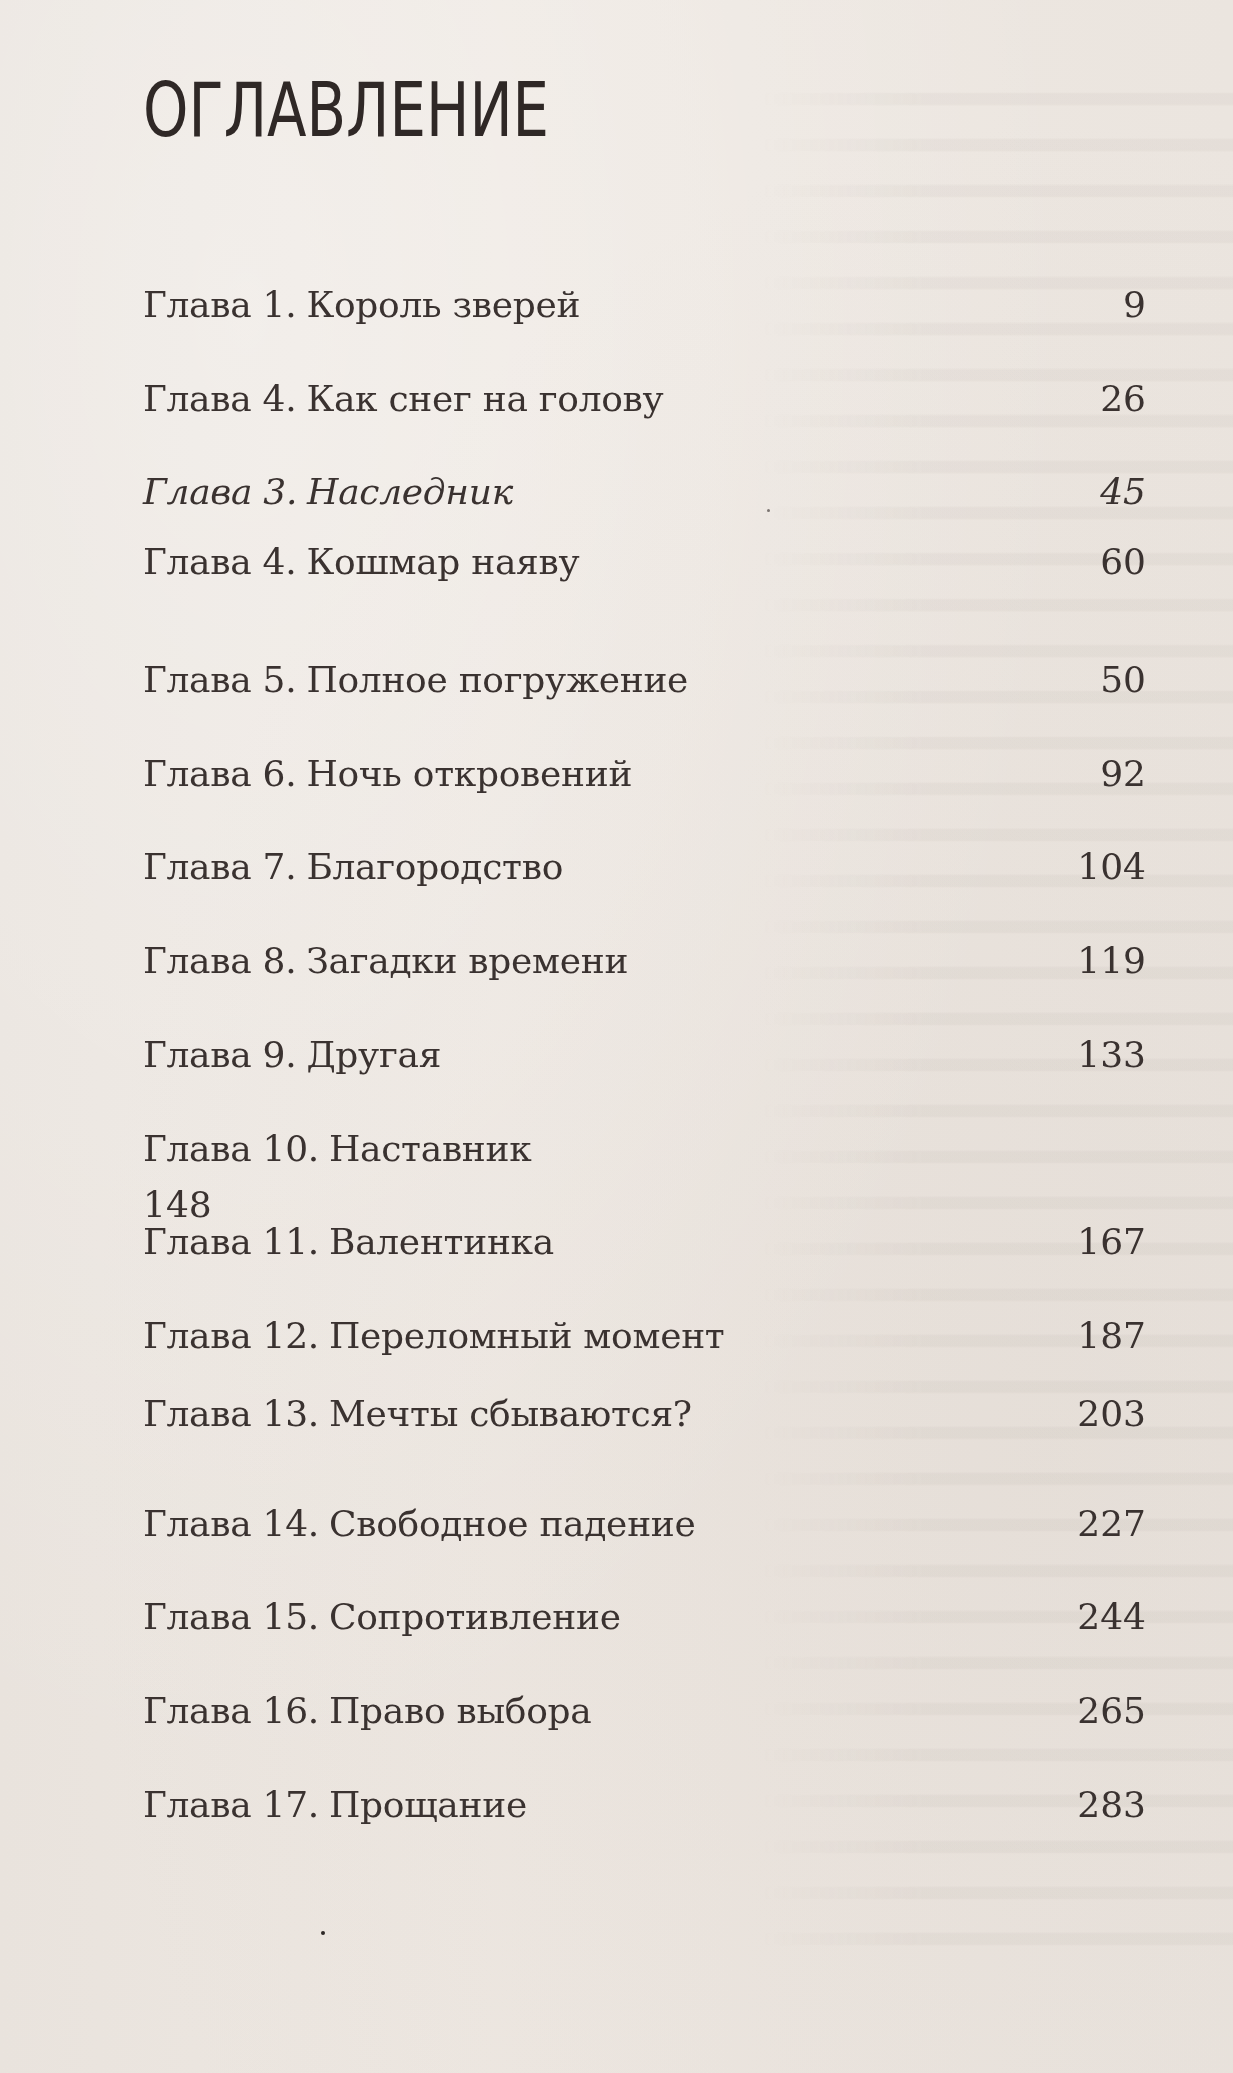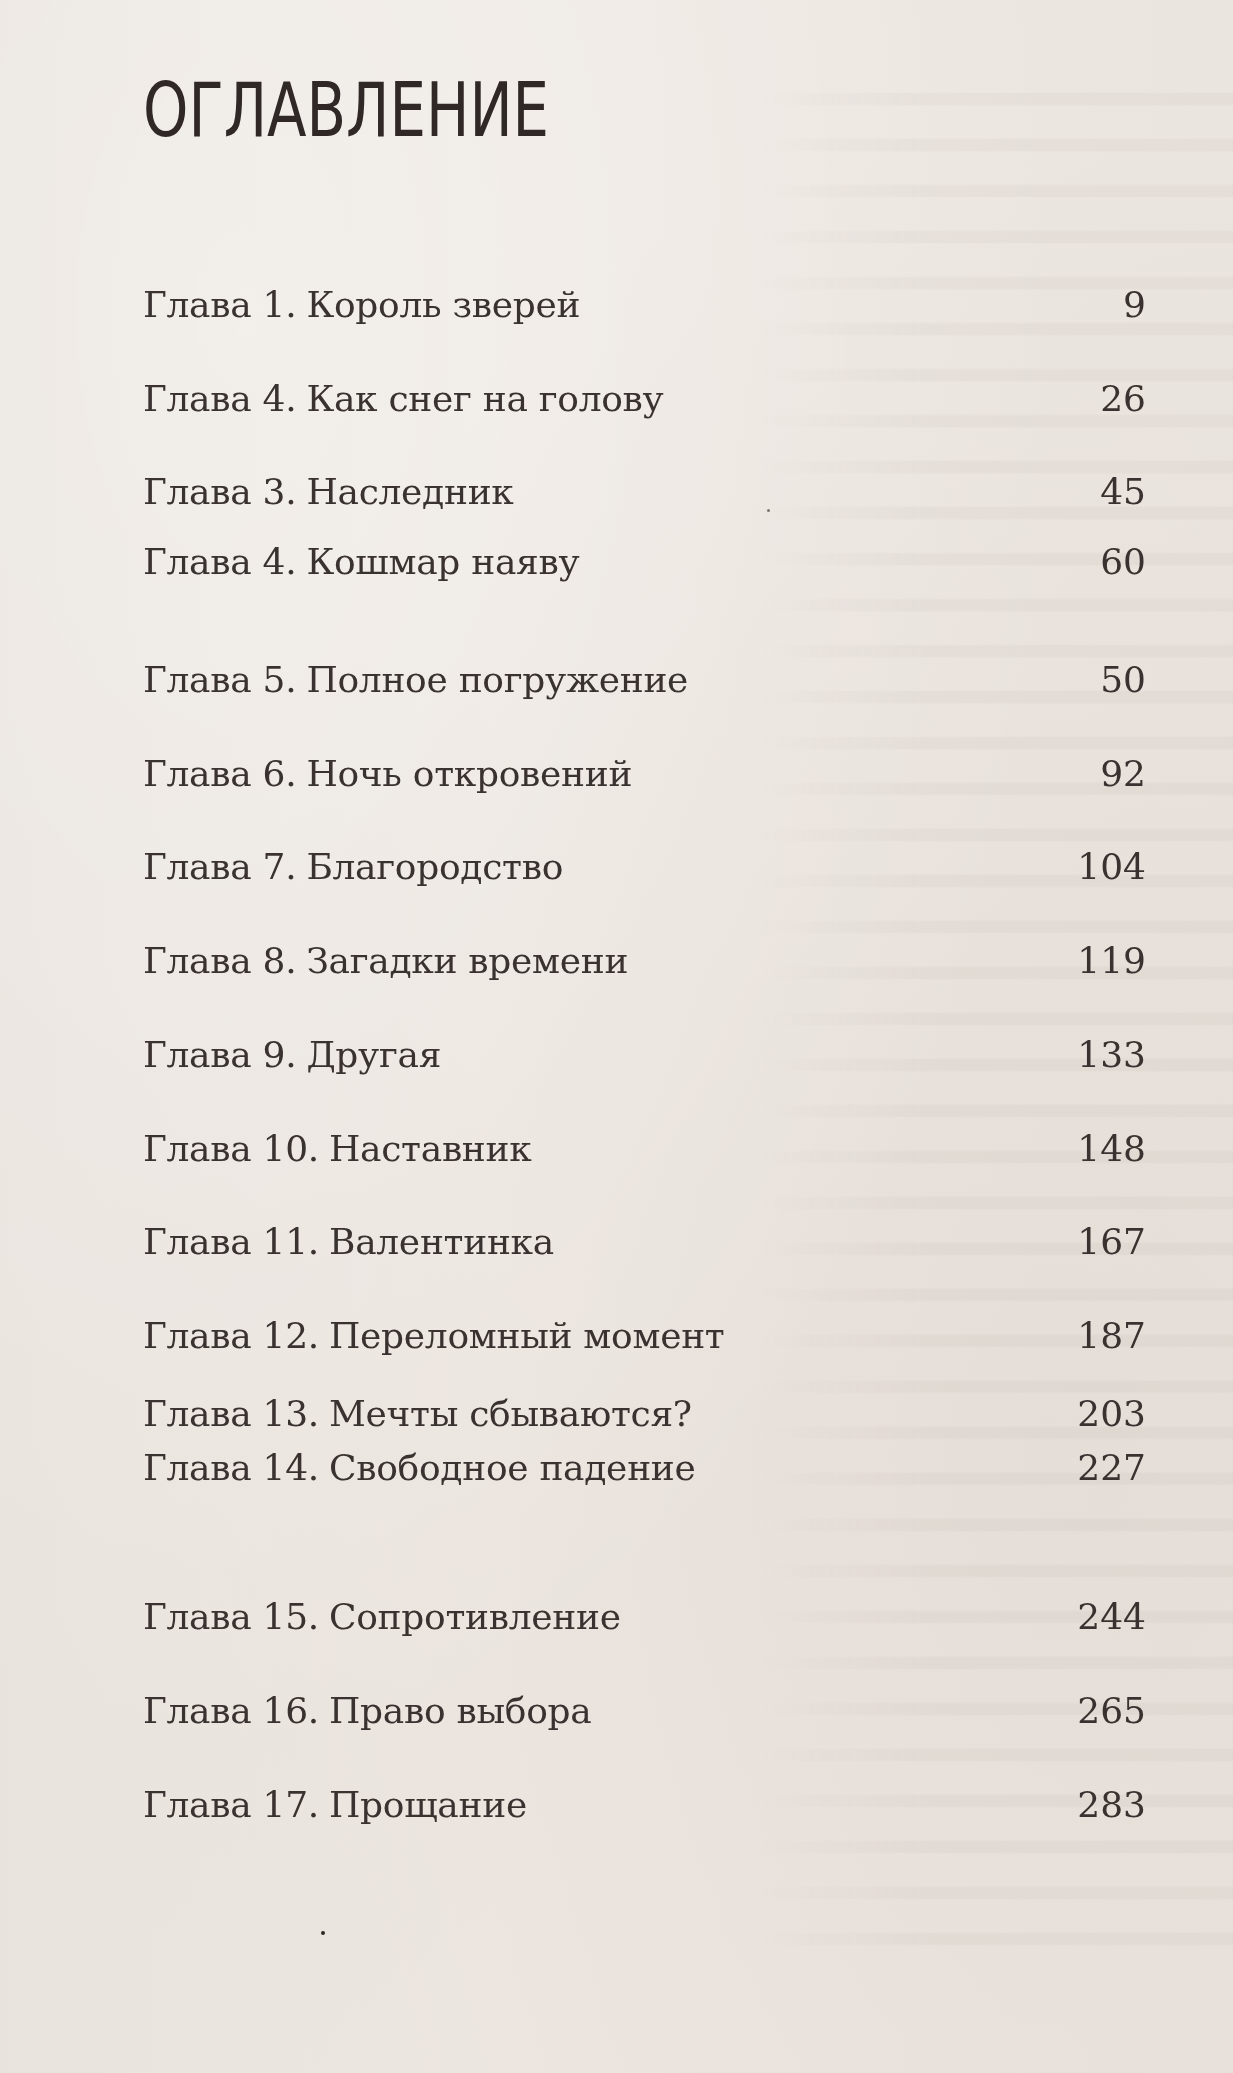--- a/index.html
+++ b/index.html
@@ -109,21 +109,21 @@
 
 <ol class="toc">
   <li class="toc-row" style="top:277px;">
     <span class="toc-label"><span class="num">Глава 1.</span><span>Король зверей</span></span>
     <span class="toc-page">9</span>
   </li>
   <li class="toc-row" style="top:371px;">
     <span class="toc-label"><span class="num">Глава 4.</span><span>Как снег на голову</span></span>
     <span class="toc-page">26</span>
   </li>
-  <li class="toc-row" style="top:464px;">
+  <li class="toc-row" style="top:464px;font-style:italic;">
     <span class="toc-label"><span class="num">Глава 3.</span><span>Наследник</span></span>
     <span class="toc-page">45</span>
   </li>
   <li class="toc-row" style="top:534px;">
     <span class="toc-label"><span class="num">Глава 4.</span><span>Кошмар наяву</span></span>
     <span class="toc-page">60</span>
   </li>
   <li class="toc-row" style="top:652px;gap:44px;">
     <span class="toc-label"><span class="num">Глава 5.</span><span>Полное погружение</span></span>
     <span class="toc-page">50</span>
@@ -137,37 +137,37 @@
     <span class="toc-page">104</span>
   </li>
   <li class="toc-row" style="top:933px;">
     <span class="toc-label"><span class="num">Глава 8.</span><span>Загадки времени</span></span>
     <span class="toc-page">119</span>
   </li>
   <li class="toc-row" style="top:1027px;">
     <span class="toc-label"><span class="num">Глава 9.</span><span>Другая</span></span>
     <span class="toc-page">133</span>
   </li>
-  <li class="toc-row" style="top:1121px;">
+  <li class="toc-row" style="top:1121px;flex-direction:column;">
     <span class="toc-label"><span class="num">Глава 10.</span><span>Наставник</span></span>
     <span class="toc-page">148</span>
   </li>
   <li class="toc-row" style="top:1214px;">
     <span class="toc-label"><span class="num">Глава 11.</span><span>Валентинка</span></span>
     <span class="toc-page">167</span>
   </li>
   <li class="toc-row" style="top:1308px;">
     <span class="toc-label"><span class="num">Глава 12.</span><span>Переломный момент</span></span>
     <span class="toc-page">187</span>
   </li>
   <li class="toc-row" style="top:1386px;">
     <span class="toc-label"><span class="num">Глава 13.</span><span>Мечты сбываются?</span></span>
     <span class="toc-page">203</span>
   </li>
-  <li class="toc-row" style="top:1440px;gap:20px;">
+  <li class="toc-row" style="top:1496px;gap:20px;">
     <span class="toc-label"><span class="num">Глава 14.</span><span>Свободное падение</span></span>
     <span class="toc-page">227</span>
   </li>
   <li class="toc-row" style="top:1589px;">
     <span class="toc-label"><span class="num">Глава 15.</span><span>Сопротивление</span></span>
     <span class="toc-page">244</span>
   </li>
   <li class="toc-row" style="top:1683px;">
     <span class="toc-label"><span class="num">Глава 16.</span><span>Право выбора</span></span>
     <span class="toc-page">265</span>

